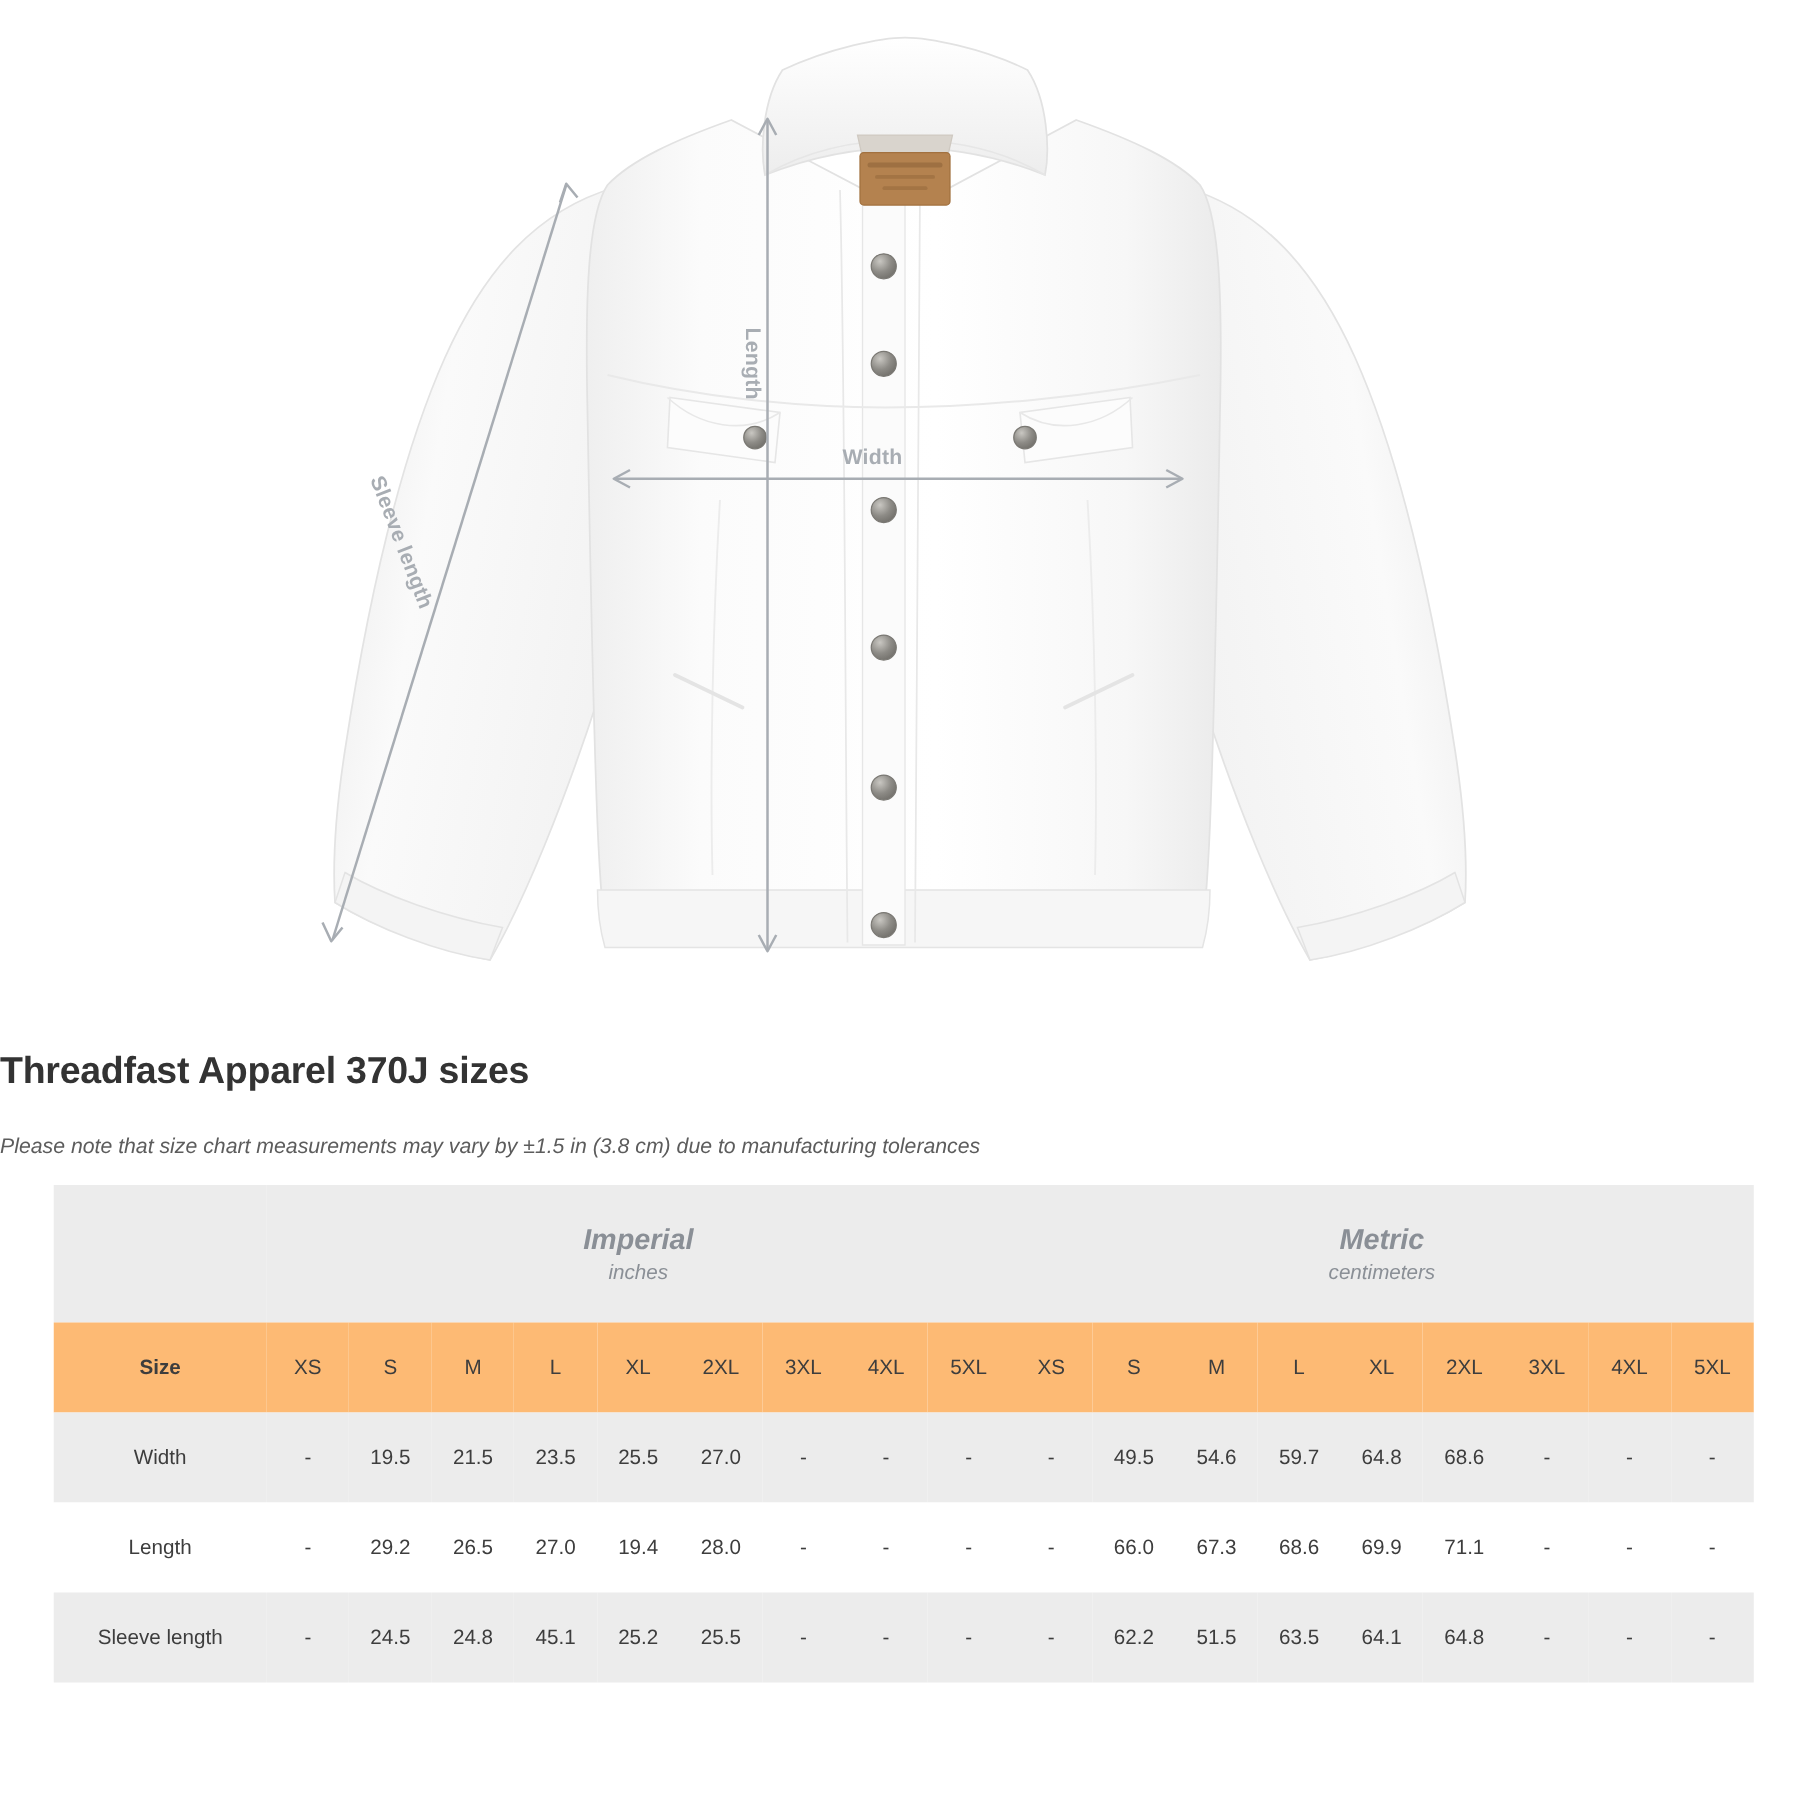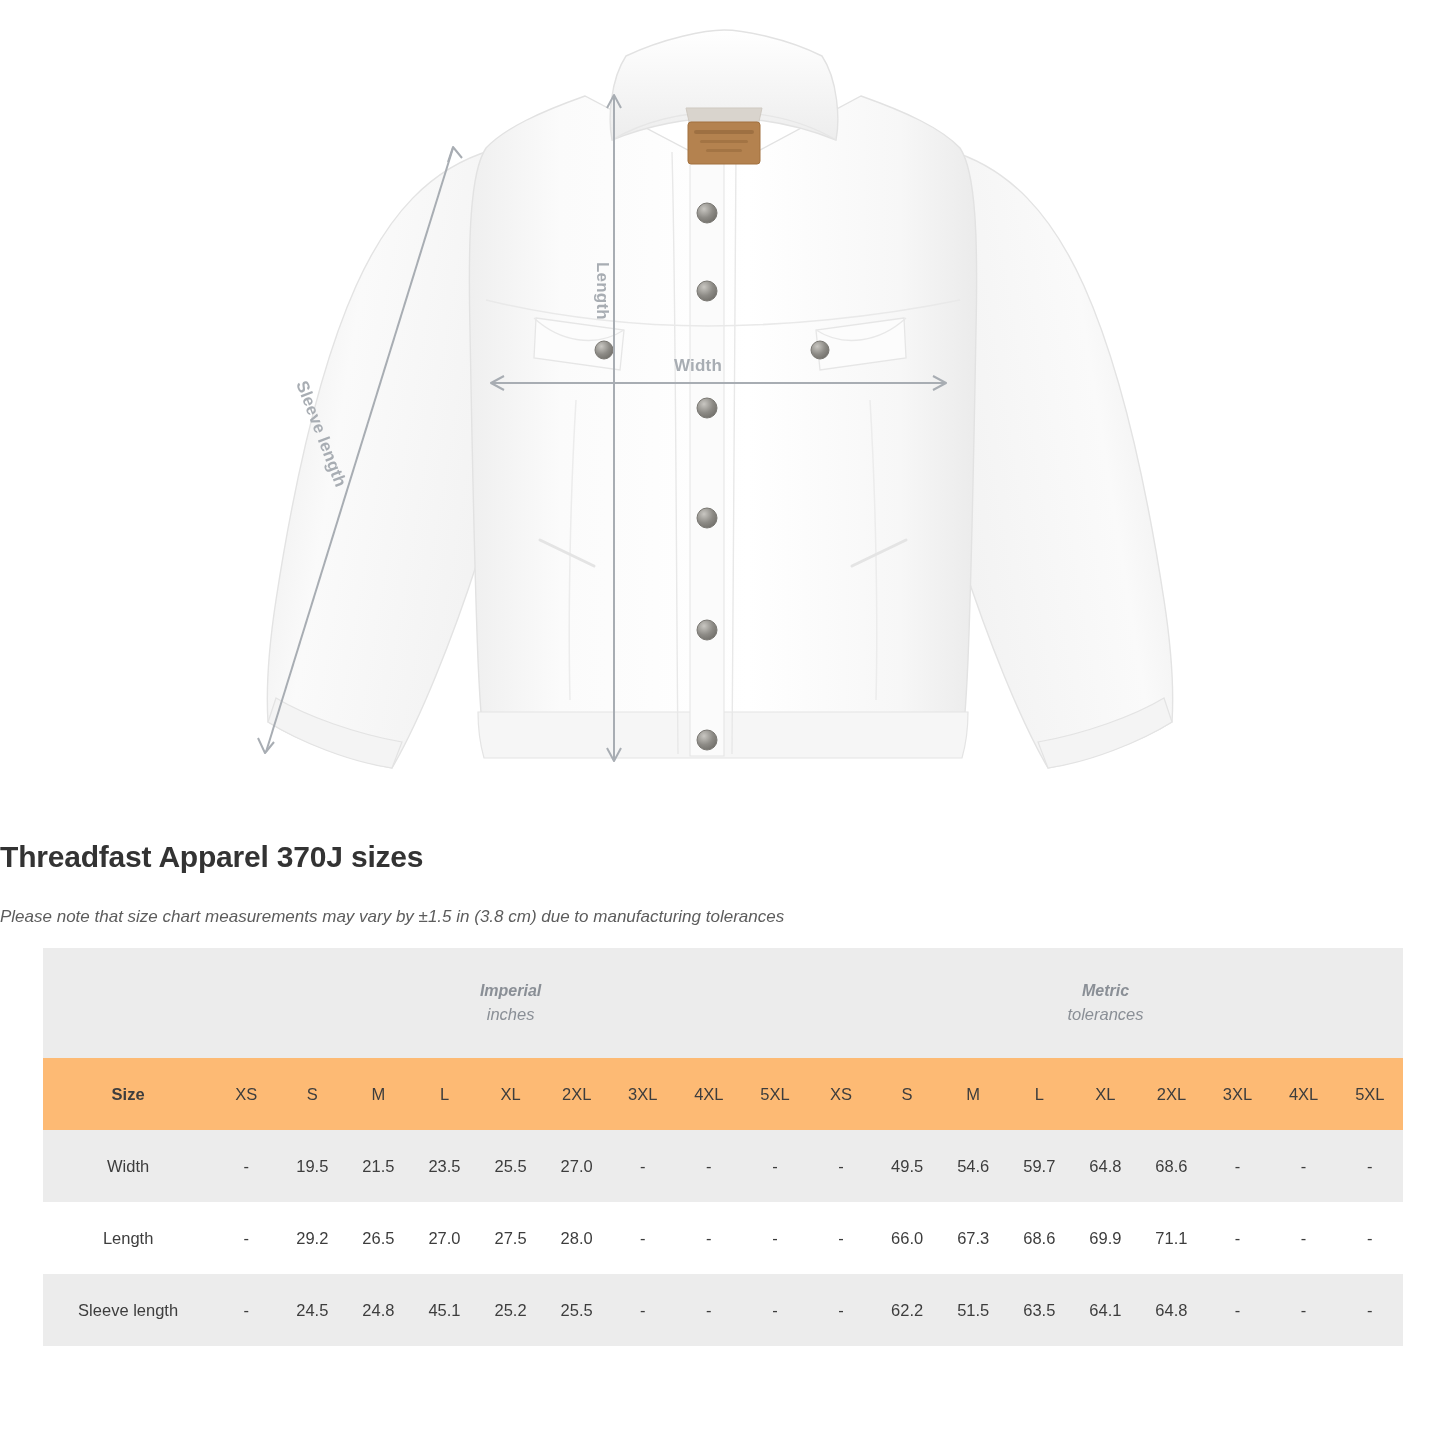--- a/index.html
+++ b/index.html
@@ -104,21 +104,21 @@
     color: #3d3d3d;
     font-weight: normal;
   }
 
   
   .unit-row td {
     height: 108px;
     background: #ececec;
   }
   .unit-name {
-    font-size: 16px;
+    font-size: 23px;
     font-style: italic;
     font-weight: bold;
     color: #8a8f96;
     line-height: 1.15;
   }
   .unit-sub {
     font-size: 16.5px;
     font-style: italic;
     color: #8a8f96;
     margin-top: 4px;
@@ -302,21 +302,21 @@
       </colgroup>
       <tbody>
         <tr class="unit-row">
           <td></td>
           <td colspan="9">
             <div class="unit-name">Imperial</div>
             <div class="unit-sub">inches</div>
           </td>
           <td colspan="9">
             <div class="unit-name">Metric</div>
-            <div class="unit-sub">tolerances</div>
+            <div class="unit-sub">centimeters</div>
           </td>
         </tr>
 
         <tr class="header-row">
           <td class="rowlabel">Size</td>
           <td>XS</td>
           <td>S</td>
           <td>M</td>
           <td>L</td>
           <td>XL</td>
@@ -356,21 +356,21 @@
           <td>-</td>
           <td>-</td>
         </tr>
 
         <tr class="data-row plain">
           <td class="rowlabel">Length</td>
           <td>-</td>
           <td>29.2</td>
           <td>26.5</td>
           <td>27.0</td>
-          <td>27.5</td>
+          <td>19.4</td>
           <td>28.0</td>
           <td>-</td>
           <td>-</td>
           <td>-</td>
           <td>-</td>
           <td>66.0</td>
           <td>67.3</td>
           <td>68.6</td>
           <td>69.9</td>
           <td>71.1</td>

